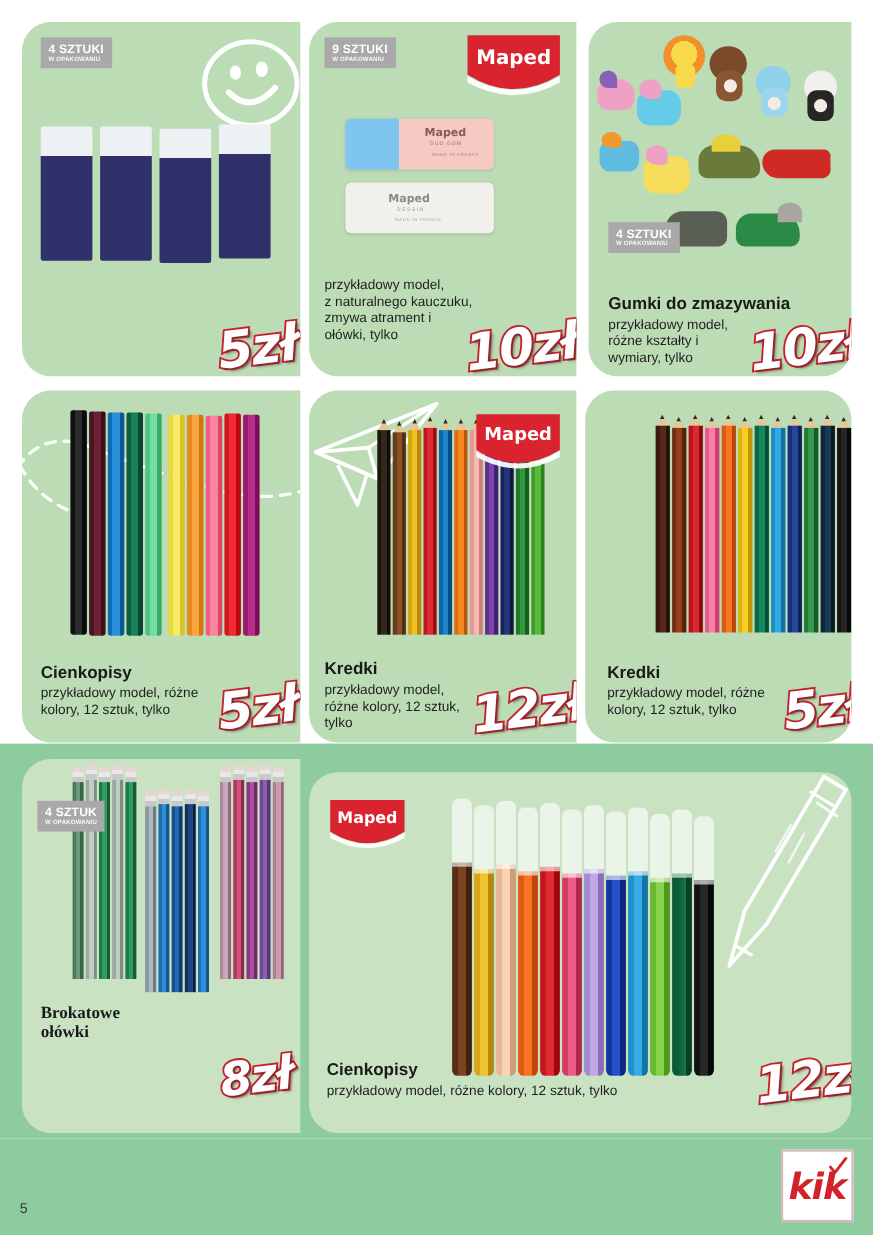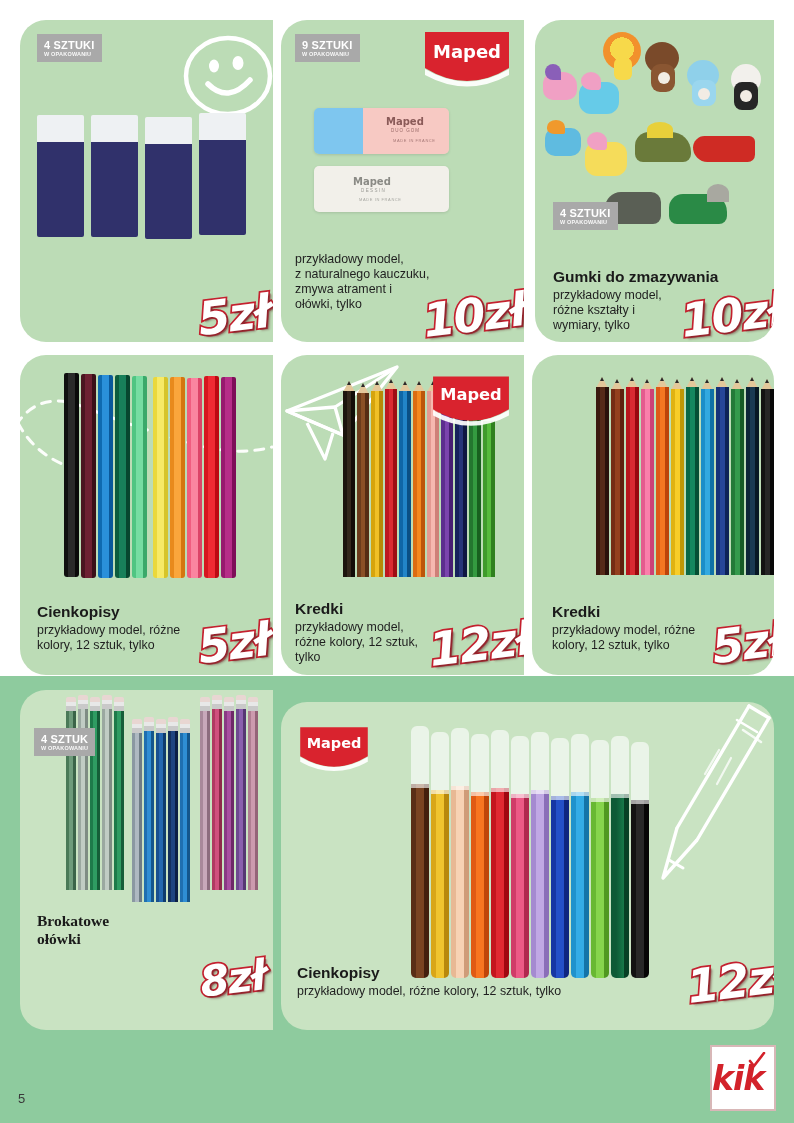--- a/index.html
+++ b/index.html
@@ -53,20 +53,21 @@
     color: #3a3a3a;
   }
   .kik-logo {
     position: absolute;
     right: 18px; top: 10px;
     width: 66px; height: 66px;
     background: #ffffff;
     border: 2px solid #d8b7b7;
     display: flex;
     align-items: center;
+    justify-content: center;
   }
   .kik-logo .kik-text {
     font-family: "DejaVu Sans", sans-serif;
     font-weight: bold;
     font-style: italic;
     font-size: 33px;
     color: #d3222a;
     line-height: 1;
     letter-spacing: -1px;
     position: relative;

